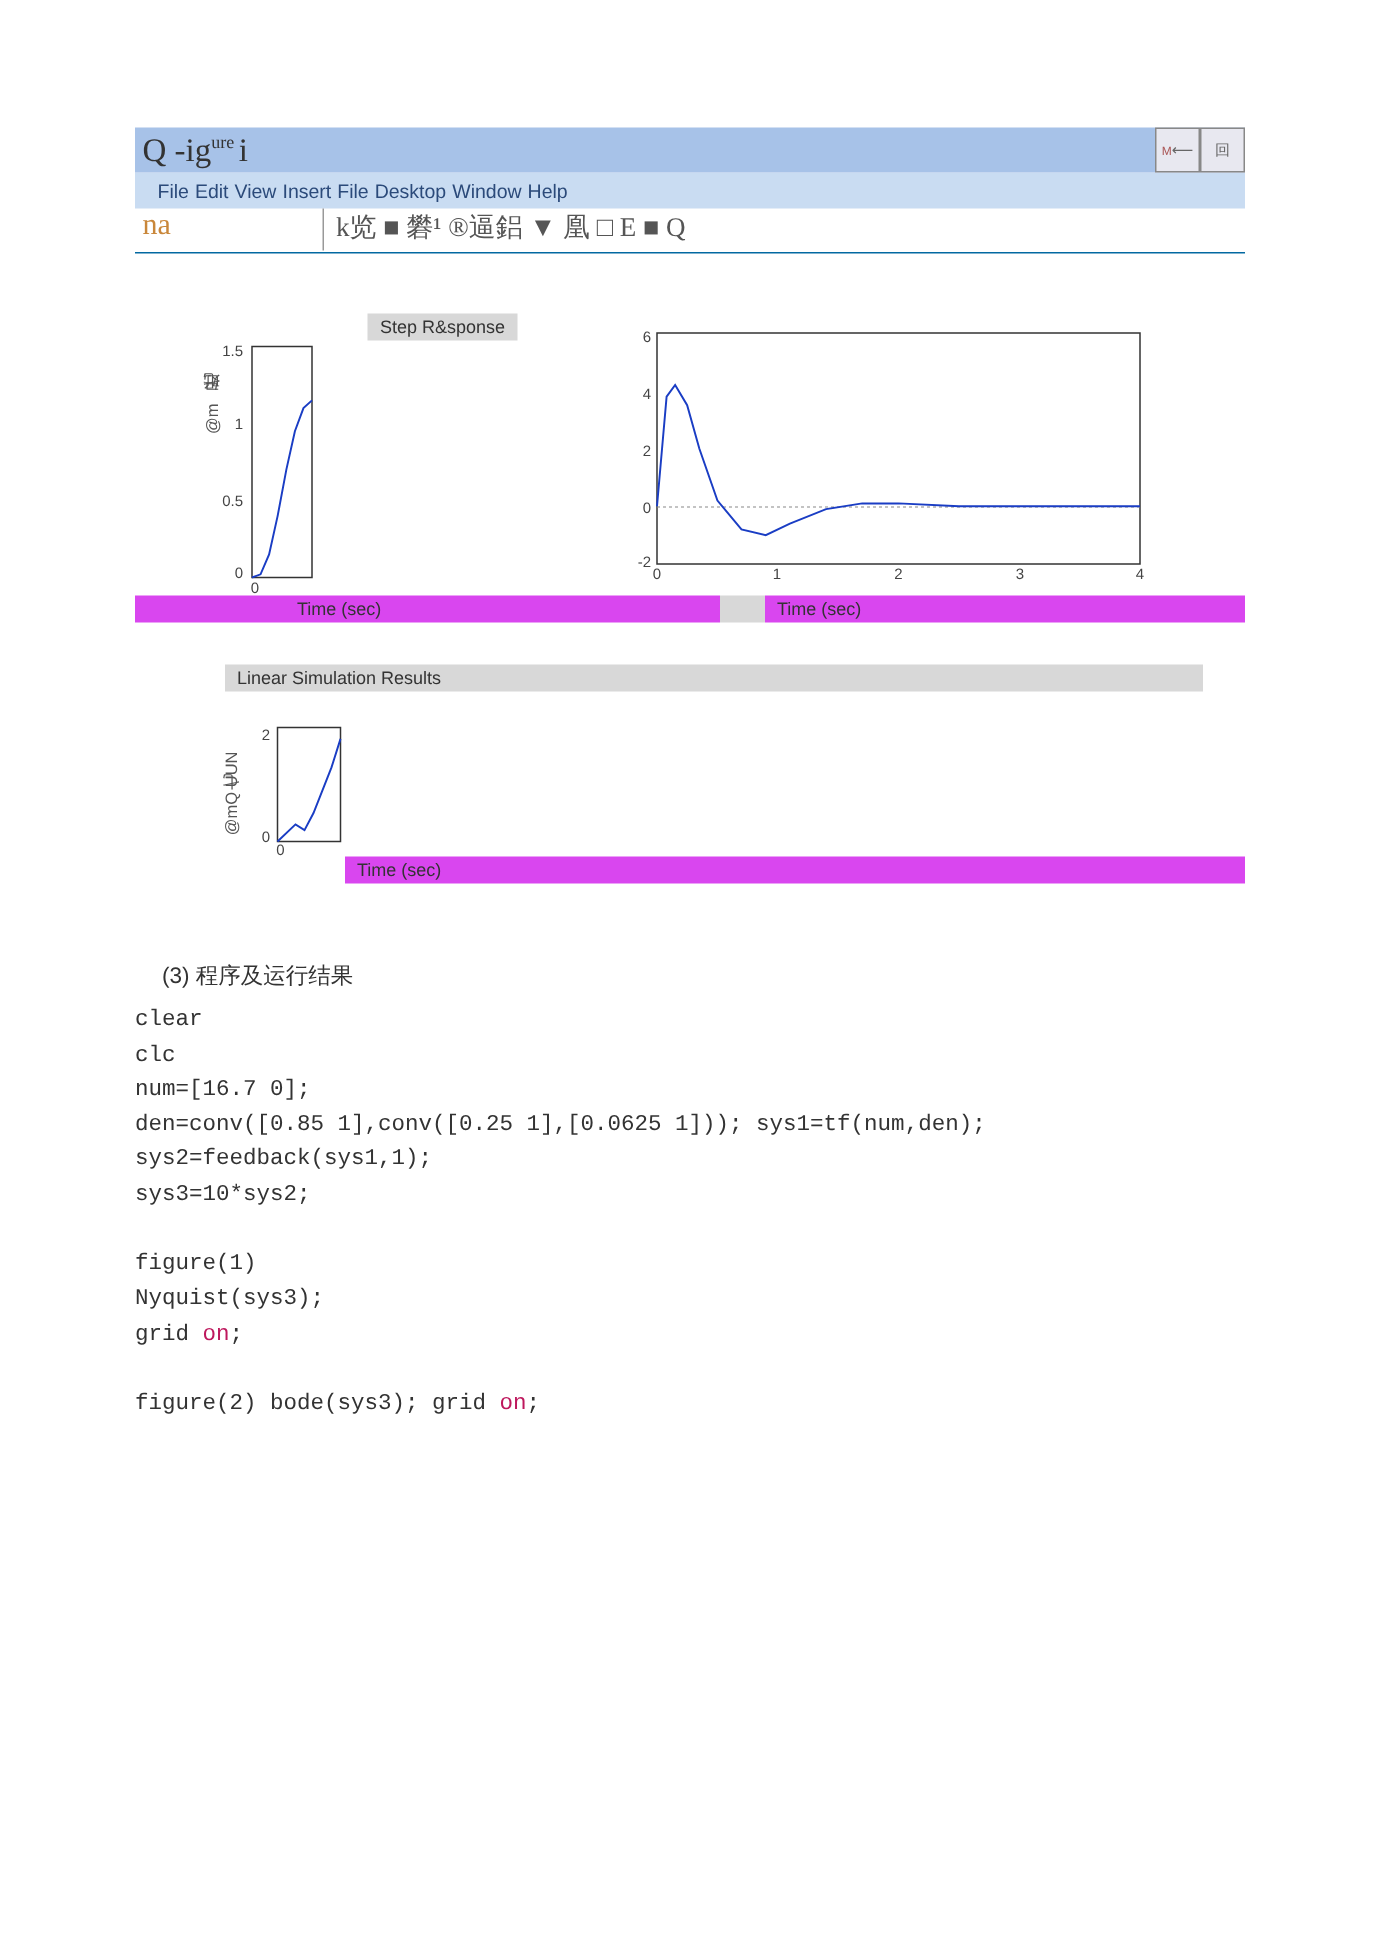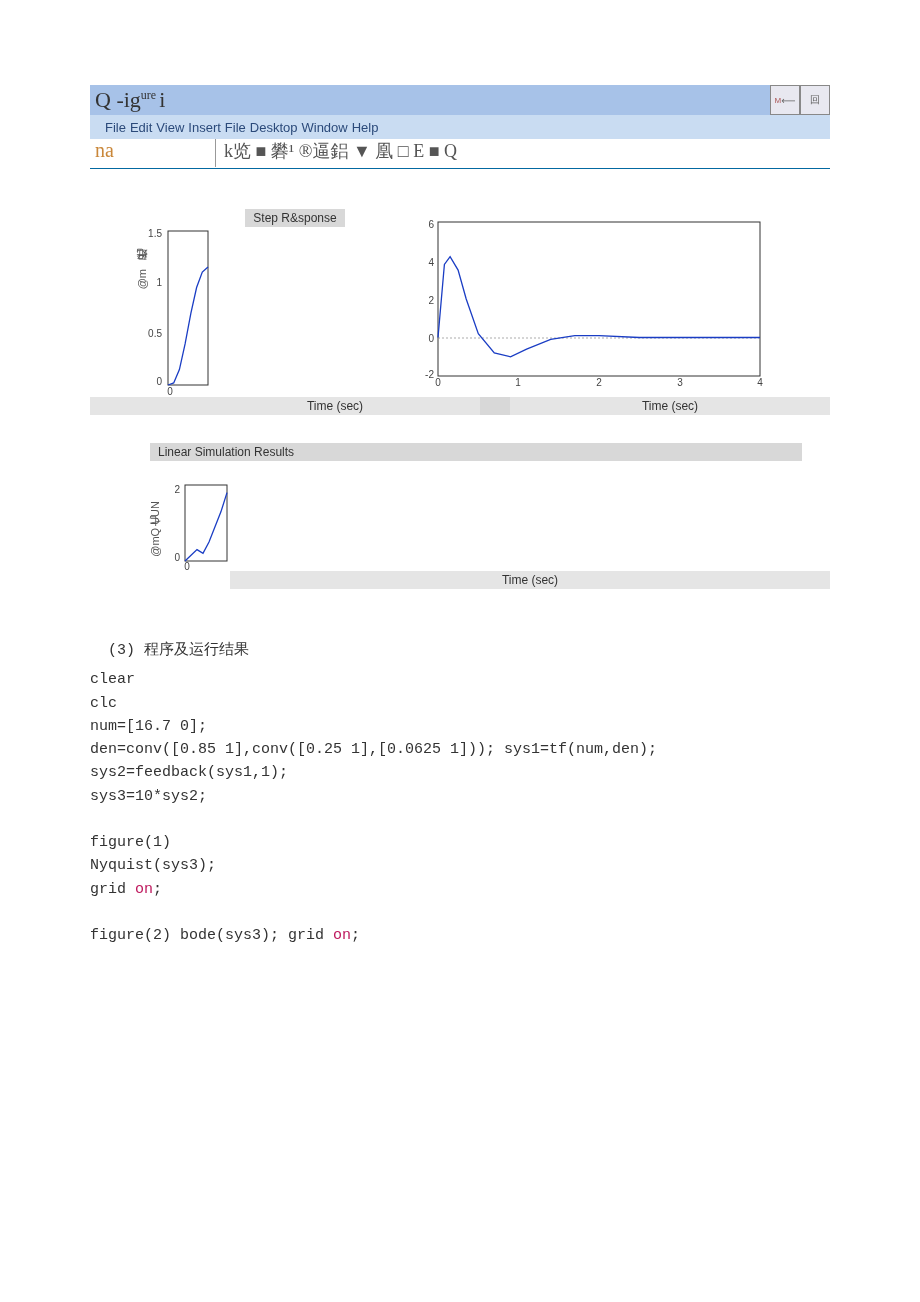--- a/index.html
+++ b/index.html
@@ -91,46 +91,46 @@
       font-size: 12px;
       padding: 2px 8px;
       text-align: center;
       color: #333;
       display: inline-block;
     }
     .chart-title-full {
       display: block;
     }
     .axis-bar {
-      background: #e5e5e5;
+      background: #d946ef;
       font-size: 12px;
       padding: 2px 8px;
       color: #333;
-      text-align: center;
+      text-align: left;
     }
     .ylabel {
       writing-mode: vertical-rl;
       transform: rotate(180deg);
       font-size: 11px;
       color: #555;
       position: absolute;
     }
     svg { display: block; }
     .tick-text { font-size: 10px; fill: #444; }
     .plot-line { stroke: #1a3dc4; stroke-width: 1.3; fill: none; }
     .plot-frame { stroke: #333; stroke-width: 1; fill: #fff; }
     .plot-bg { fill: #d8d8d8; }
     .grid-line { stroke: #888; stroke-dasharray: 2 2; stroke-width: 0.7; }
     .code-section {
       margin-top: 50px;
       font-size: 15px;
       line-height: 1.55;
     }
     .code-heading {
-      font-family: Liberation Mono, monospace;
+      font-family: Liberation Sans, sans-serif;
       margin-left: 18px;
       margin-bottom: 6px;
     }
     .code {
       font-family: "Courier New", monospace;
       white-space: pre;
     }
     .kw { color: #be185d; }
   </style>
 </head>

